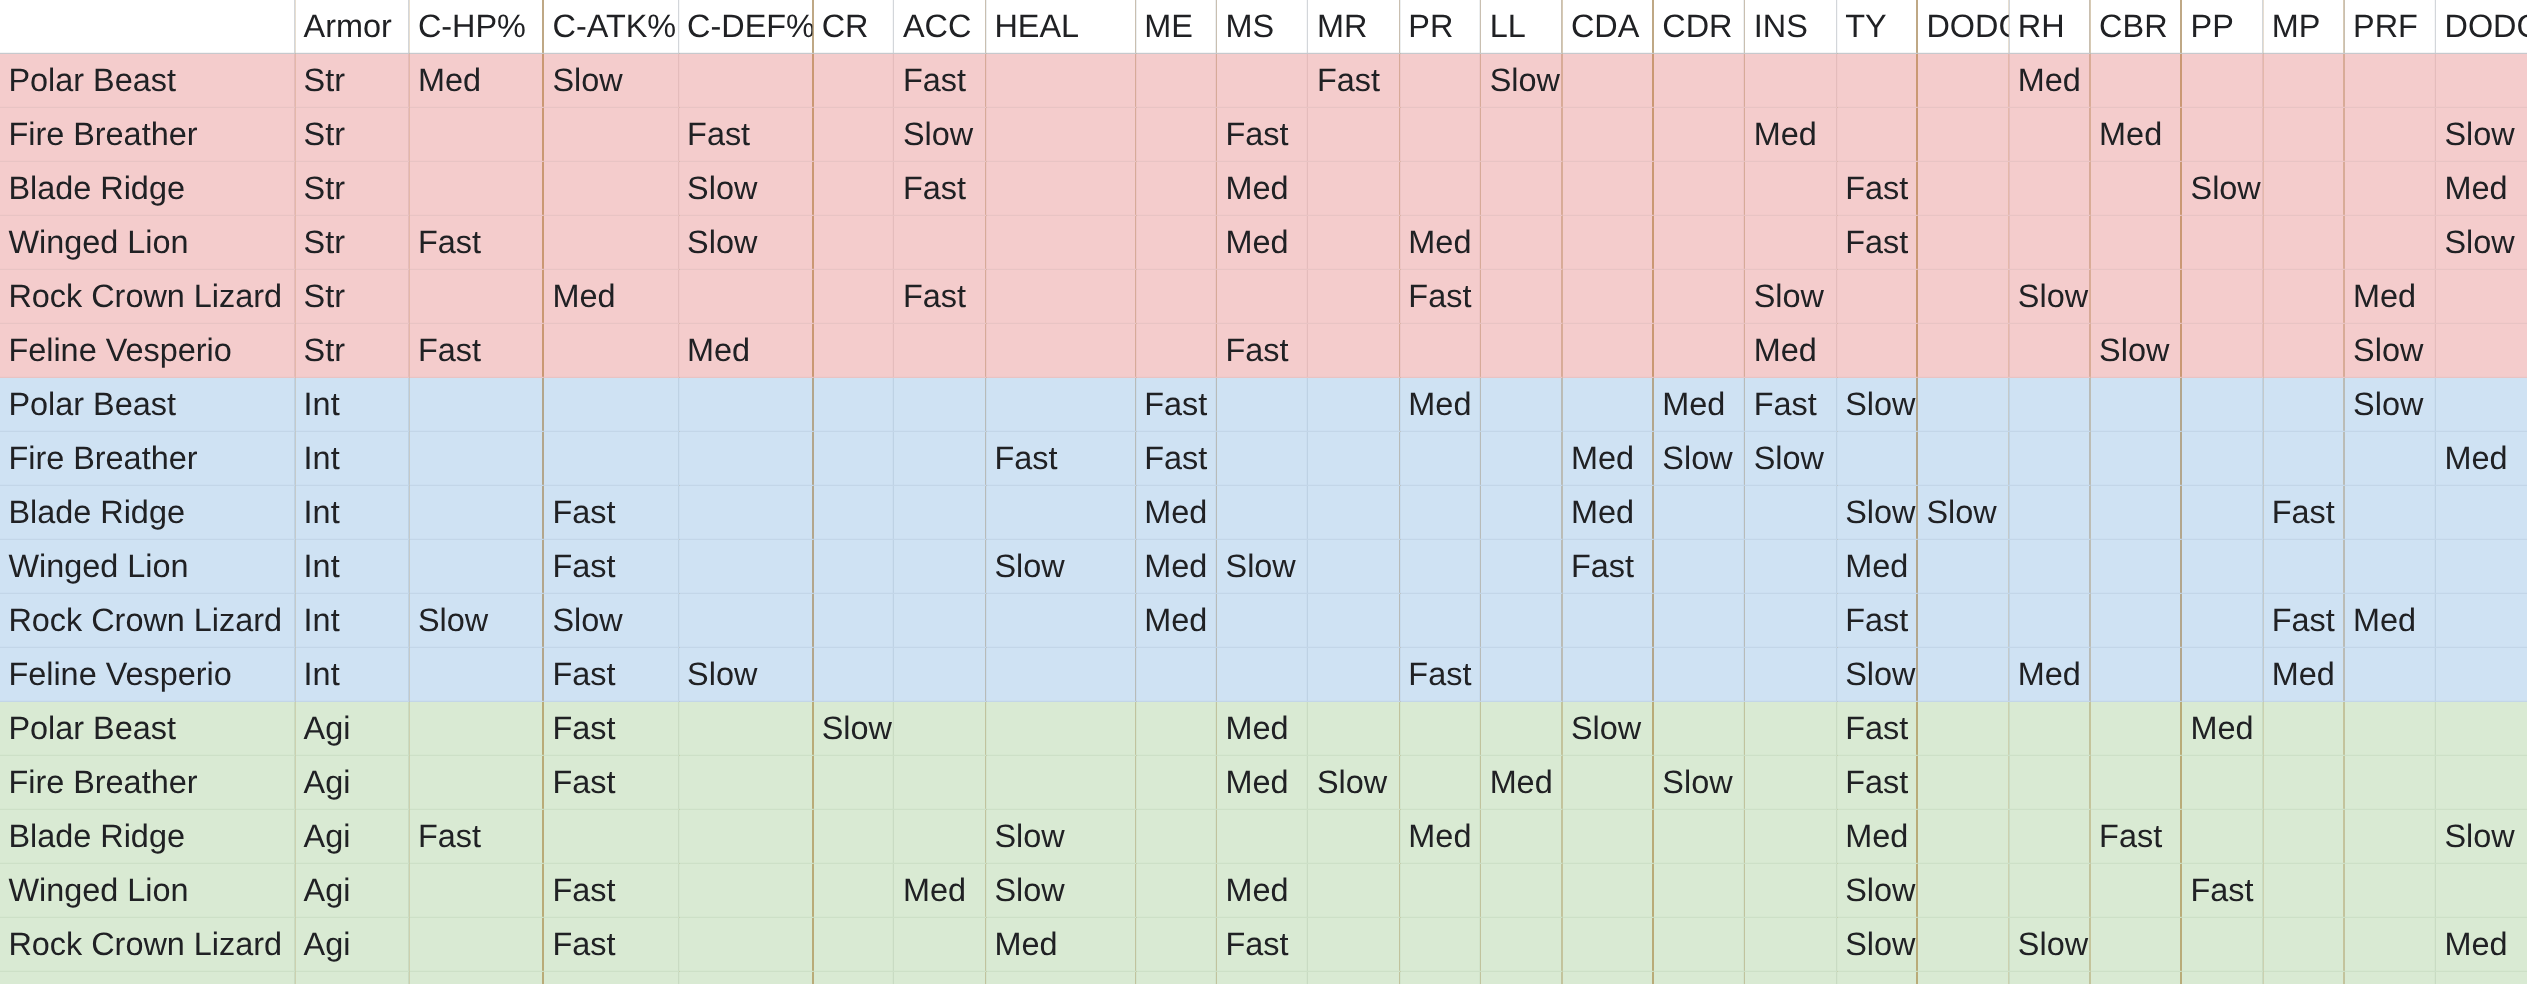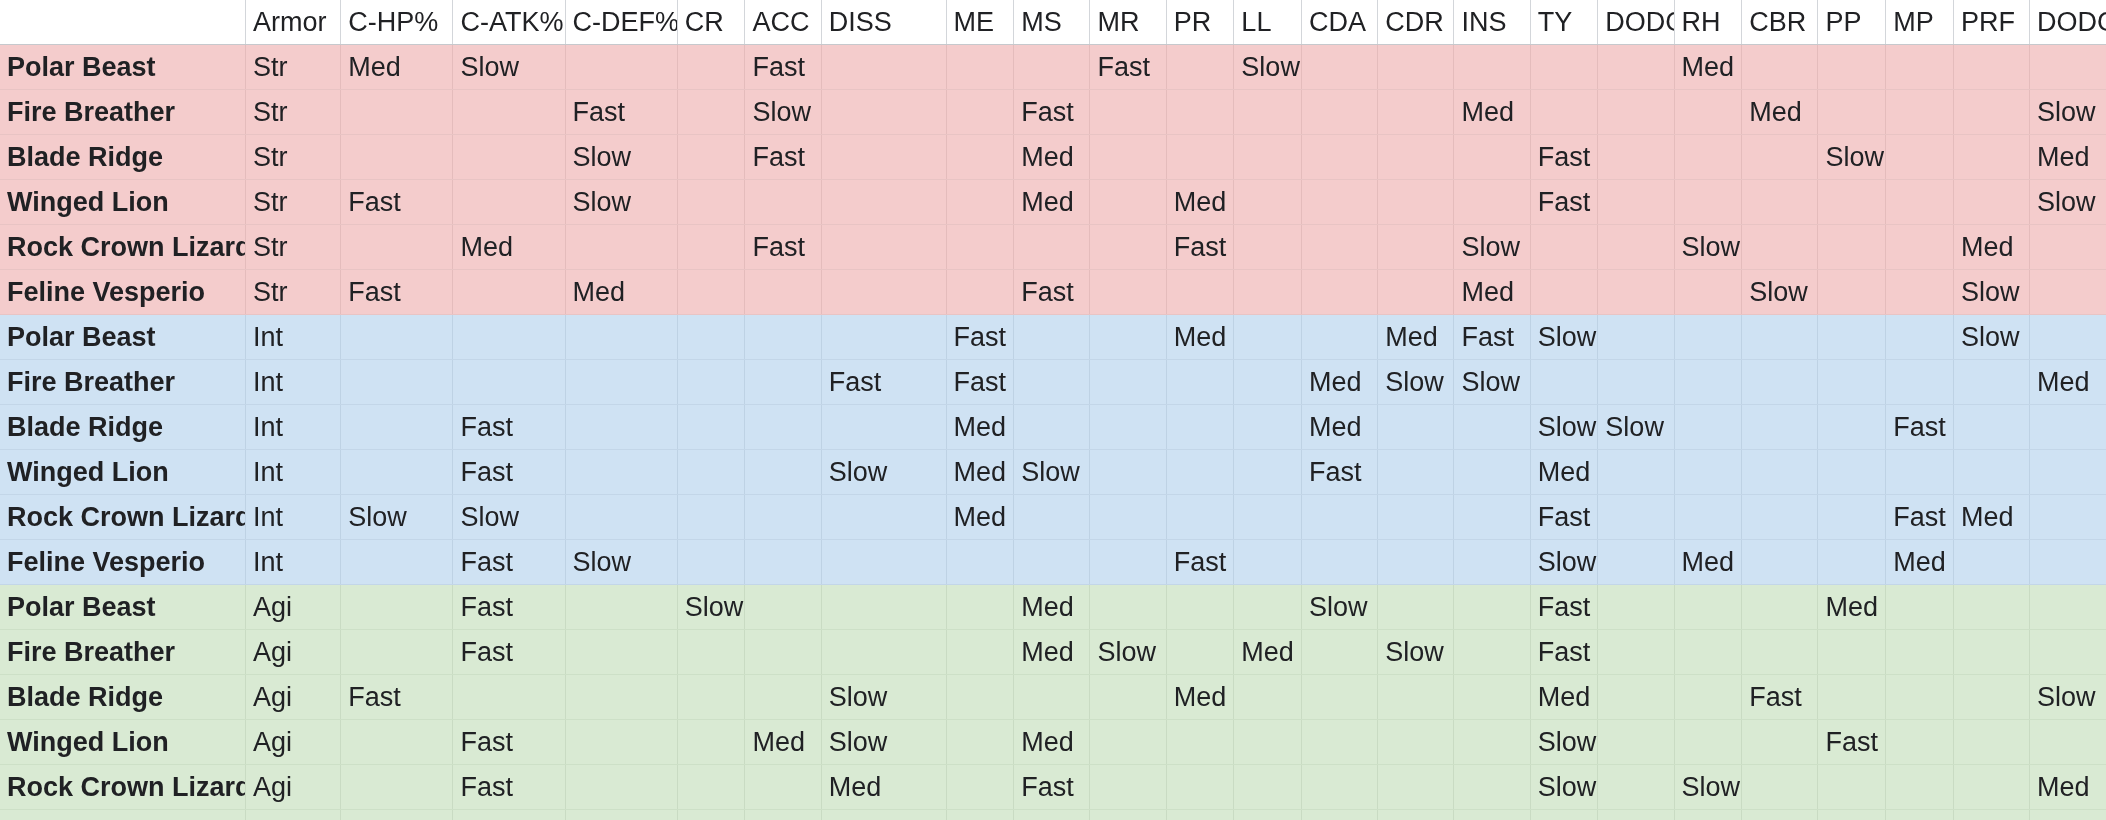--- a/index.html
+++ b/index.html
@@ -55,21 +55,21 @@
     color: #202124;
   }
   table.grid thead th.corner {
     border-right: 1px solid #d3d6da;
     background: #ffffff;
   }
   table.grid tr.band-str td { background: #f4cccc; border-right-color: #e4bcbc; border-bottom-color: #e8c4c4; }
   table.grid tr.band-int td { background: #cfe2f3; border-right-color: #bed2e4; border-bottom-color: #c3d6e8; }
   table.grid tr.band-agi td { background: #d9ead3; border-right-color: #c9dbc3; border-bottom-color: #cde0c7; }
 
-  table.grid td.name-cell { font-size: 27px; font-weight: bold; }
+  table.grid td.name-cell { font-size: 27px; }
   table.grid td:last-child, table.grid th:last-child { border-right: none; }
   table.grid tbody tr:last-child td { border-bottom: 2px solid #2b2b2b; }
 </style>
 </head>
 <body>
 
 <div id="sheet">
   <table class="grid">
     <colgroup>
       <col class="c-name">
@@ -99,21 +99,21 @@
     </colgroup>
     <thead>
       <tr>
         <th class="corner"></th>
       <th>Armor</th>
           <th>C-HP%</th>
           <th>C-ATK%</th>
           <th>C-DEF%</th>
           <th>CR</th>
           <th>ACC</th>
-          <th>DISS</th>
+          <th>HEAL</th>
           <th>ME</th>
           <th>MS</th>
           <th>MR</th>
           <th>PR</th>
           <th>LL</th>
           <th>CDA</th>
           <th>CDR</th>
           <th>INS</th>
           <th>TY</th>
           <th>DODGE</th>

